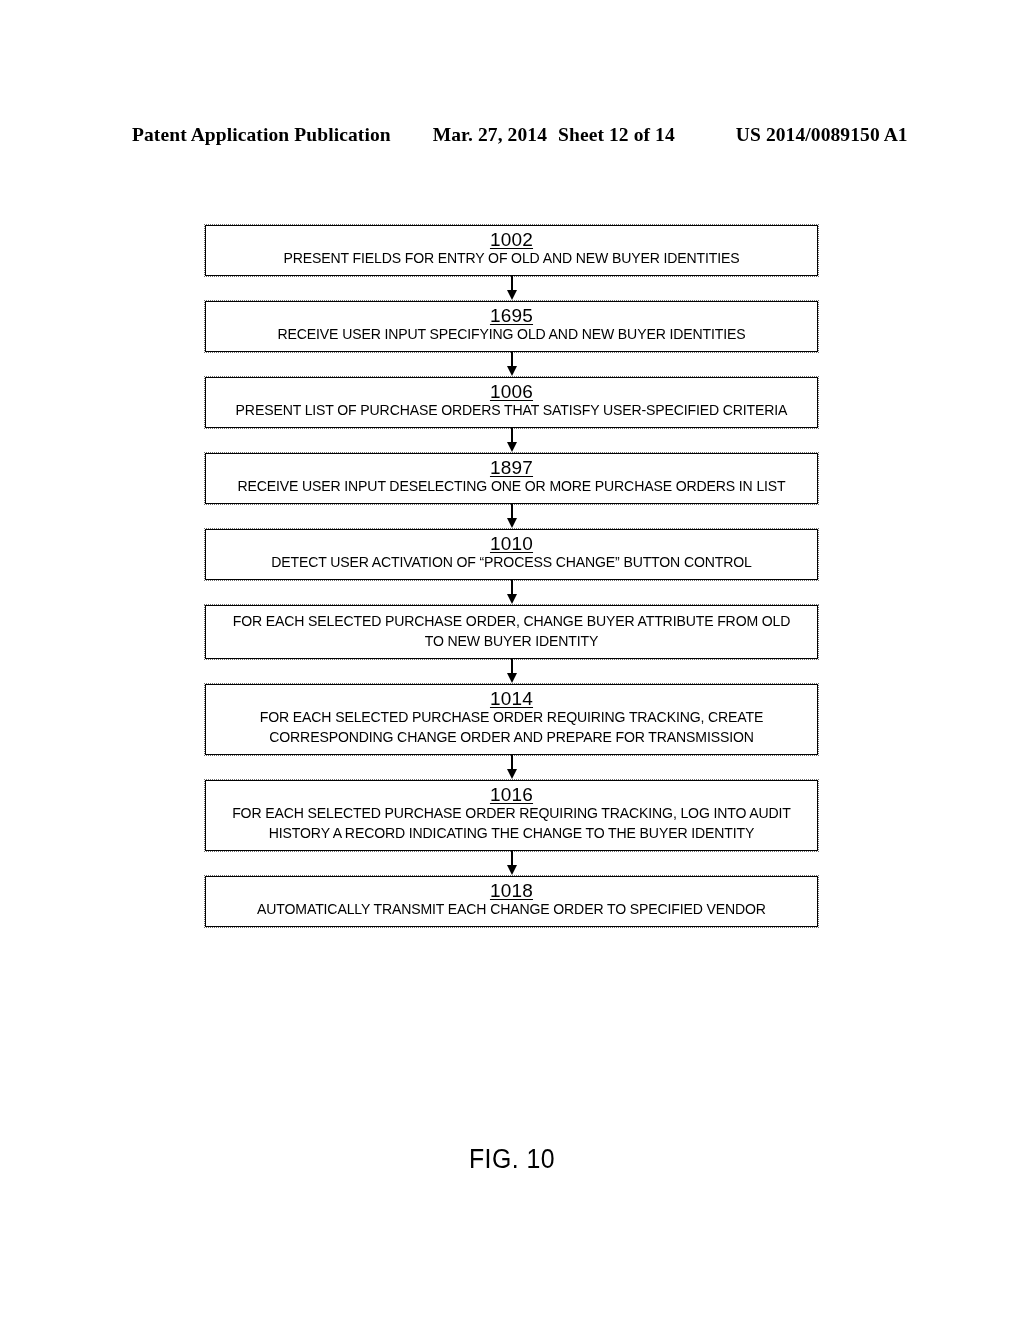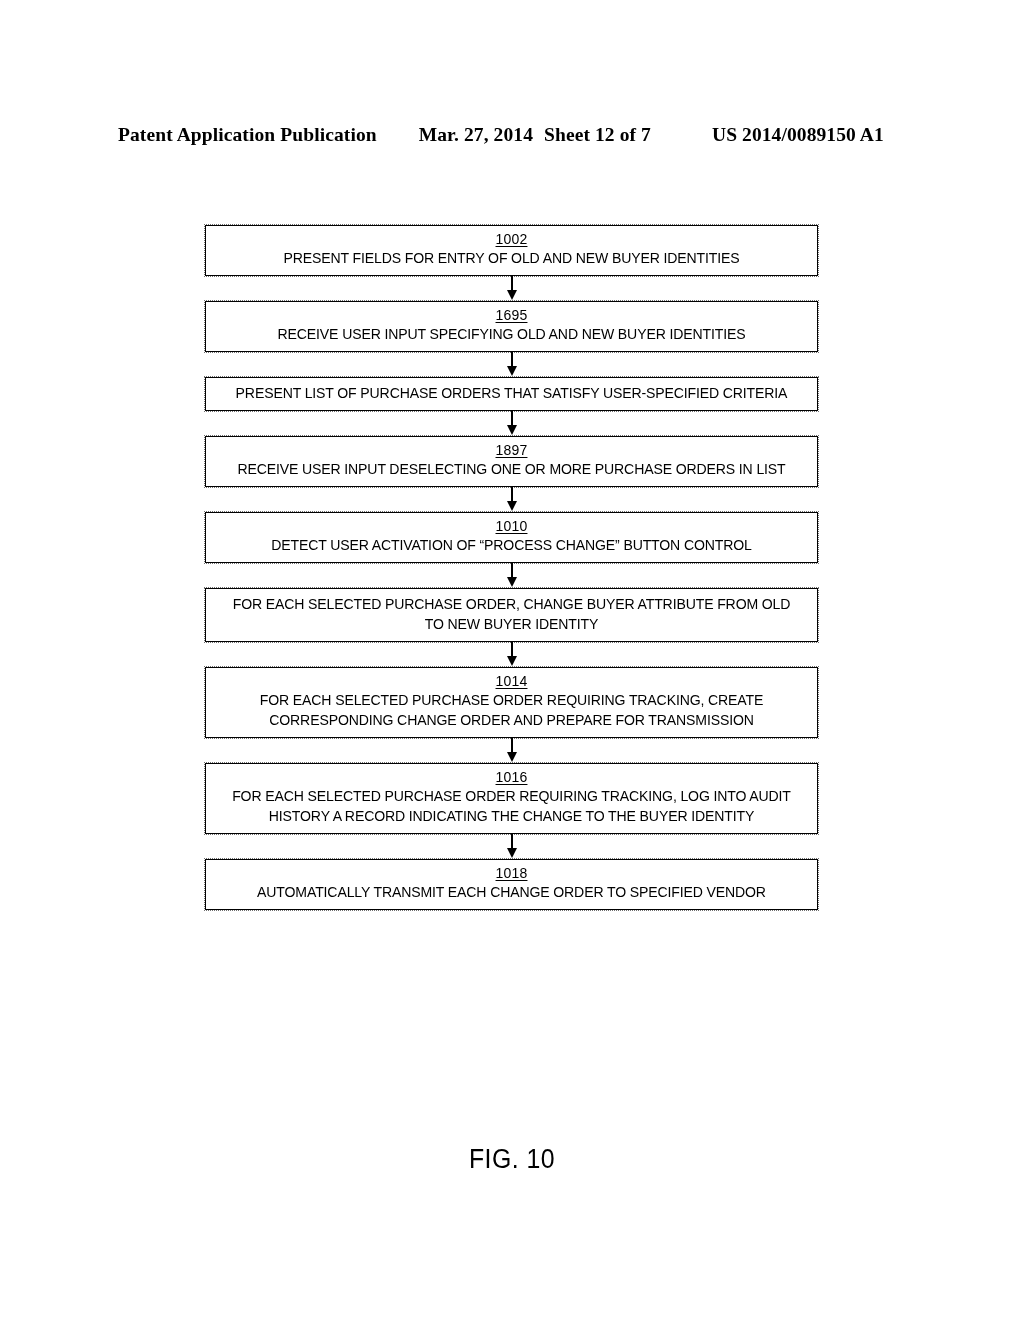--- a/index.html
+++ b/index.html
@@ -13,21 +13,21 @@
     position: relative;
     font-family: "Liberation Sans", sans-serif;
     color: #000000;
     overflow: hidden;
   }
 
   
   .page-header {
     position: absolute;
     top: 84px;
-    left: 118px;
+    left: 132px;
     width: 746px;
     height: 26px;
     display: flex;
     align-items: baseline;
     font-family: Liberation Serif, serif;
     font-weight: bold;
     font-size: 19.5px;
     letter-spacing: 0.1px;
     white-space: nowrap;
   }
@@ -50,21 +50,21 @@
     border: 1px solid #000000;
     outline: 1px dotted #707070;
     outline-offset: 0px;
     background: #ffffff;
     padding: 5px 7px 7px 7px;
     text-align: center;
   }
 
   .ref-num {
     display: block;
-    font-size: 14px;
+    font-size: 19px;
     line-height: 17px;
     text-decoration: underline;
     text-underline-offset: 2px;
     letter-spacing: 0.2px;
   }
 
   .box-text {
     display: block;
     font-size: 14.6px;
     line-height: 20px;
@@ -113,21 +113,21 @@
     letter-spacing: 0.5px;
     transform: scaleX(0.92);
   }
 </style>
 </head>
 <body>
 
 <div class="page-header">
   <span class="hdr-pub">Patent Application Publication</span>
   <span class="hdr-date">Mar. 27, 2014</span>
-  <span class="hdr-sheet">Sheet 12 of 7</span>
+  <span class="hdr-sheet">Sheet 12 of 14</span>
   <span class="hdr-num">US 2014/0089150 A1</span>
 </div>
 
 <div class="flow">
 
   <div class="flow-box">
     <span class="ref-num">1002</span>
     <span class="box-text">PRESENT FIELDS FOR ENTRY OF OLD AND NEW BUYER IDENTITIES</span>
   </div>
 
@@ -140,20 +140,21 @@
     <span class="ref-num">1695</span>
     <span class="box-text">RECEIVE USER INPUT SPECIFYING OLD AND NEW BUYER IDENTITIES</span>
   </div>
 
   <div class="connector">
     <span class="stem"></span>
     <span class="head"></span>
   </div>
 
   <div class="flow-box">
+    <span class="ref-num">1006</span>
     <span class="box-text">PRESENT LIST OF PURCHASE ORDERS THAT SATISFY USER-SPECIFIED CRITERIA</span>
   </div>
 
   <div class="connector">
     <span class="stem"></span>
     <span class="head"></span>
   </div>
 
   <div class="flow-box">
     <span class="ref-num">1897</span>

